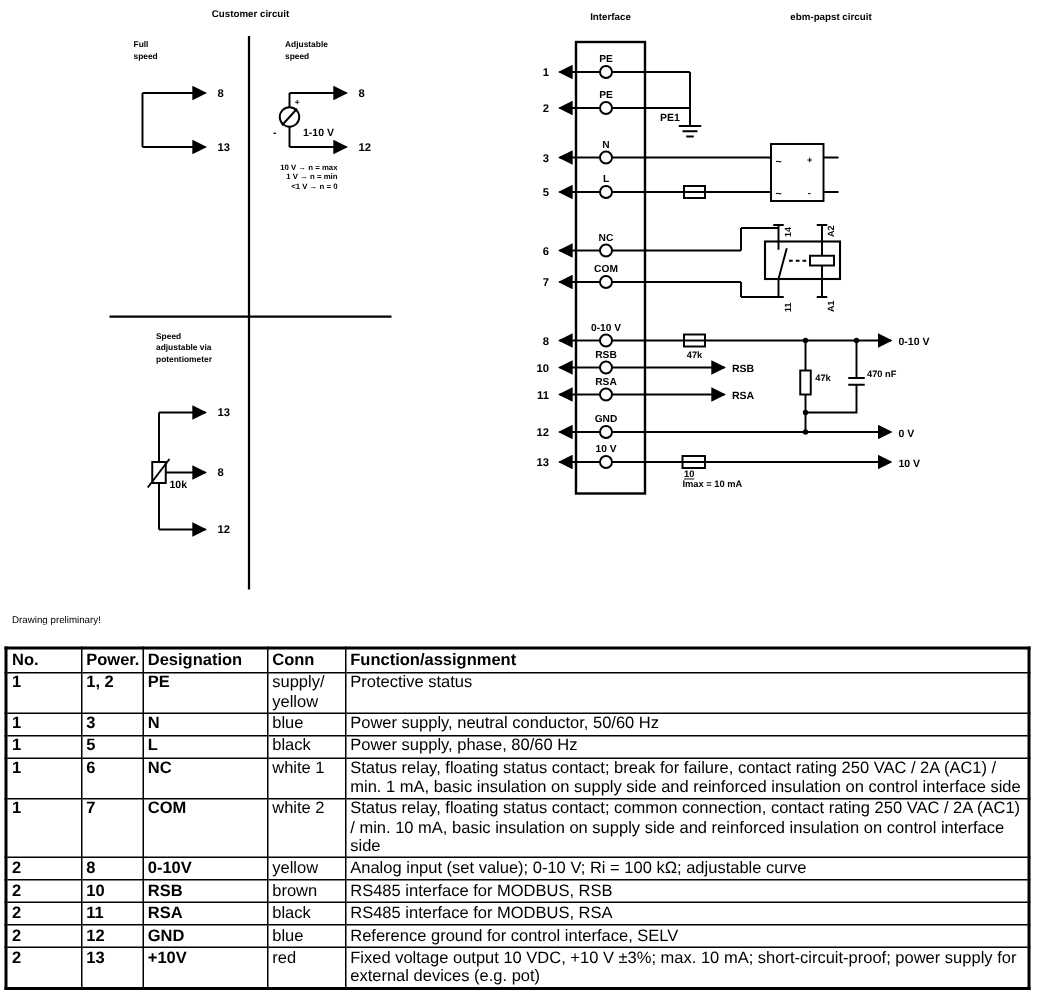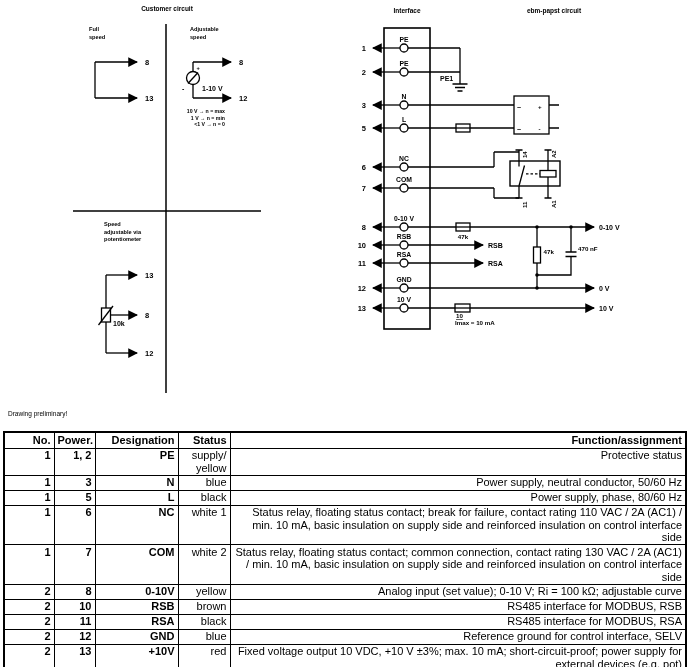--- a/index.html
+++ b/index.html
@@ -15,21 +15,21 @@
   .t-pin{font-size:7.5px;}
   .t-lbl{font-size:6.8px;}
   .t-sm{font-size:5.6px;}
   .t-note{font-size:5.2px;}
   .t-side{font-size:7px;}
   .t-val{font-size:6.2px;}
   .t-relay{font-size:6px;}
   .prelim{position:absolute;left:8px;top:410px;font-size:6.5px;color:#000;}
   .conn-table{position:absolute;left:3px;top:431px;width:684px;border-collapse:collapse;
               border:2px solid #000;font-size:11px;line-height:12.5px;table-layout:fixed;}
-  .conn-table th,.conn-table td{border:1px solid #000;padding:0.5px 3px;vertical-align:top;text-align:right;}
+  .conn-table th,.conn-table td{border:1px solid #000;padding:0.5px 3px;vertical-align:top;text-align:left;}
   .conn-table th{font-weight:bold;}
   .b{font-weight:bold;}
   tbody tr{height:15px;}
 </style>
 </head>
 <body>
 
 <div class="page">
 
 <svg width="699" height="430" viewBox="0 0 699 430">
@@ -263,21 +263,21 @@
         <col style="width:41px">
         <col style="width:83px">
         <col style="width:52px">
         <col>
   </colgroup>
   <thead>
     <tr style="height:16px">
       <th>No.</th>
       <th>Power.</th>
       <th>Designation</th>
-      <th>Status</th>
+      <th>Conn</th>
       <th>Function/assignment</th>
     </tr>
   </thead>
   <tbody>
         <tr>
     <td class="b">1</td>
     <td class="b">1, 2</td>
     <td class="b">PE</td>
     <td>supply/ yellow</td>
     <td>Protective status</td>
@@ -294,28 +294,28 @@
     <td class="b">5</td>
     <td class="b">L</td>
     <td>black</td>
     <td>Power supply, phase, 80/60 Hz</td>
   </tr>
         <tr>
     <td class="b">1</td>
     <td class="b">6</td>
     <td class="b">NC</td>
     <td>white 1</td>
-    <td>Status relay, floating status contact; break for failure, contact rating 110 VAC / 2A (AC1) / min. 10 mA, basic insulation on supply side and reinforced insulation on control interface side</td>
+    <td>Status relay, floating status contact; break for failure, contact rating 250 VAC / 2A (AC1) / min. 1 mA, basic insulation on supply side and reinforced insulation on control interface side</td>
   </tr>
         <tr>
     <td class="b">1</td>
     <td class="b">7</td>
     <td class="b">COM</td>
     <td>white 2</td>
-    <td>Status relay, floating status contact; common connection, contact rating 130 VAC / 2A (AC1) / min. 10 mA, basic insulation on supply side and reinforced insulation on control interface side</td>
+    <td>Status relay, floating status contact; common connection, contact rating 250 VAC / 2A (AC1) / min. 10 mA, basic insulation on supply side and reinforced insulation on control interface side</td>
   </tr>
         <tr>
     <td class="b">2</td>
     <td class="b">8</td>
     <td class="b">0-10V</td>
     <td>yellow</td>
     <td>Analog input (set value); 0-10 V; Ri = 100 kΩ; adjustable curve</td>
   </tr>
         <tr>
     <td class="b">2</td>

